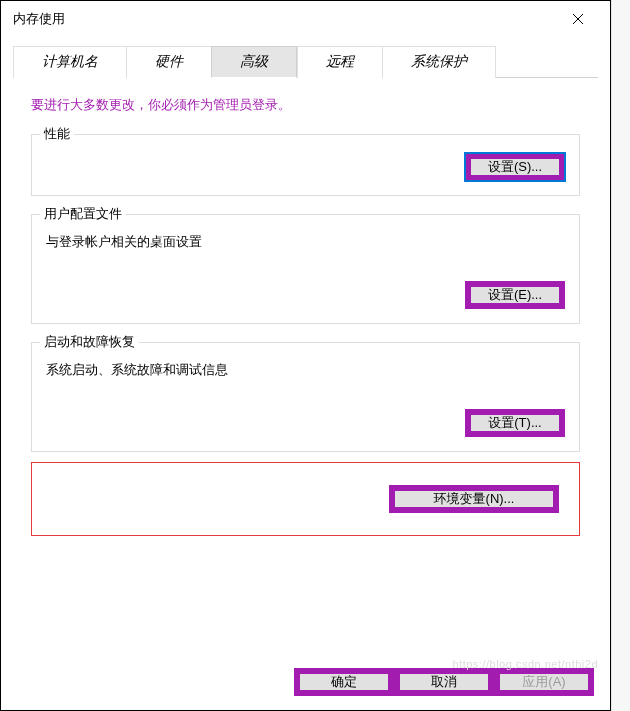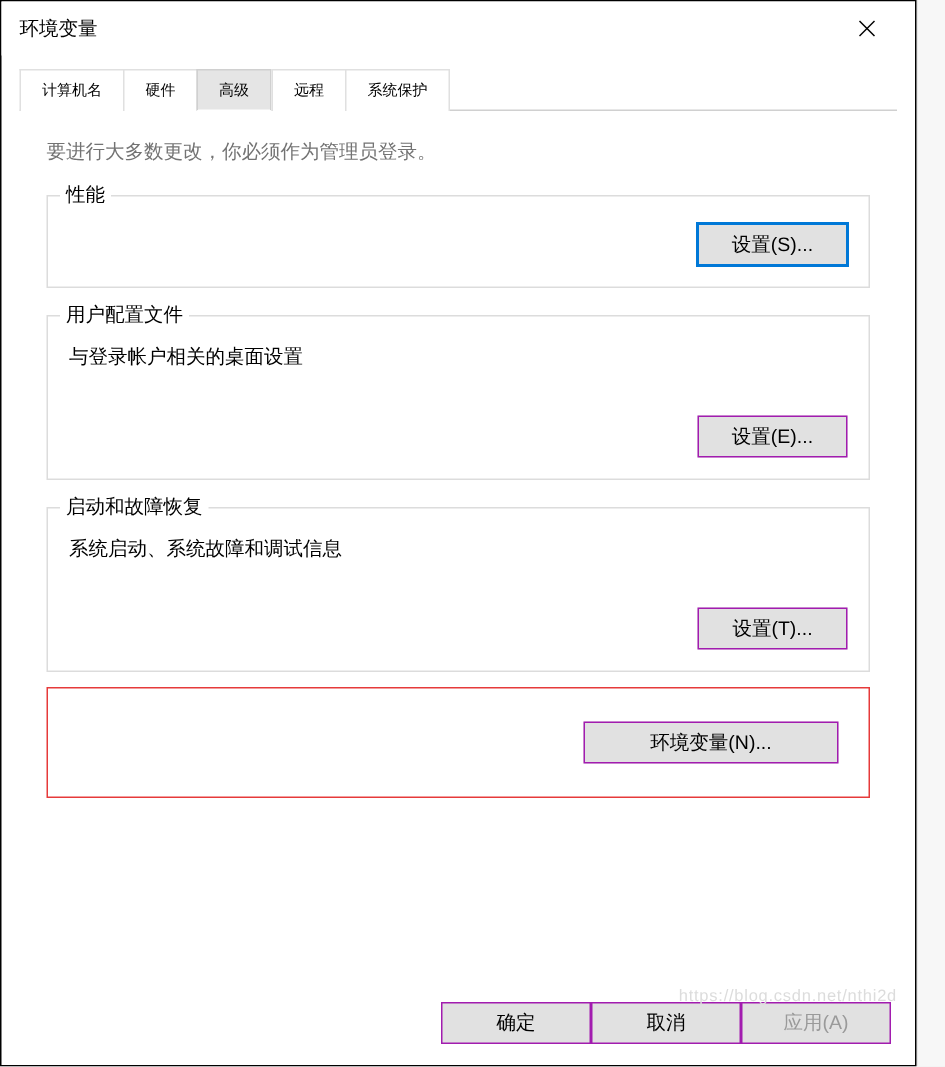--- a/index.html
+++ b/index.html
@@ -47,46 +47,47 @@
     .close-btn svg { width: 12px; height: 12px; }
     .content {
       padding: 8px 12px 0 12px;
     }
     .tabs {
       display: flex;
       border-bottom: 1px solid #d0d0d0;
       position: relative;
     }
     .tab {
-      padding: 6px 14px;
-      font-size: 10px;
+      padding: 6px 28px;
+      font-size: 14px;
       color: #000;
       border: 1px solid transparent;
       cursor: pointer;
       position: relative;
       top: 1px;
       background: #ffffff;
+      font-style: italic;
     }
     .tab.active {
       border: 1px solid #d0d0d0;
       border-bottom: 1px solid #ffffff;
       background: #e5e5e5;
     }
     .tab:not(.active) {
       border: 1px solid #e0e0e0;
       border-bottom: none;
       background: #ffffff;
       margin-right: -1px;
     }
     .tab-panel {
       padding: 18px 18px 10px 18px;
     }
     .admin-note {
       font-size: 13px;
-      color: #737373;
+      color: #a21caf;
       margin-bottom: 20px;
     }
     .groupbox {
       border: 1px solid #dcdcdc;
       position: relative;
       padding: 18px 14px 14px 14px;
       margin-bottom: 18px;
     }
     .groupbox-legend {
       position: absolute;
@@ -105,21 +106,21 @@
     .groupbox-actions {
       display: flex;
       justify-content: flex-end;
     }
     .btn {
       min-width: 100px;
       height: 28px;
       padding: 0 14px;
       font-size: 13px;
       background: #e1e1e1;
-      border: 1px solid #a21caf;
+      border: 6px solid #a21caf;
       cursor: pointer;
       display: inline-flex;
       align-items: center;
       justify-content: center;
     }
     .btn.focused {
       outline: 2px solid #0078d7;
       outline-offset: -1px;
     }
     .btn.disabled {
@@ -166,21 +167,21 @@
       color: #333;
       overflow: hidden;
     }
   </style>
 </head>
 <body>
 
 <div class="dialog">
 
   <div class="titlebar">
-    <span class="title">环境变量</span>
+    <span class="title">内存使用</span>
     <div class="close-btn">
       <svg viewBox="0 0 12 12">
         <line x1="1" y1="1" x2="11" y2="11" stroke="#000" stroke-width="1"></line>
         <line x1="11" y1="1" x2="1" y2="11" stroke="#000" stroke-width="1"></line>
       </svg>
     </div>
   </div>
 
   <div class="content">
 

